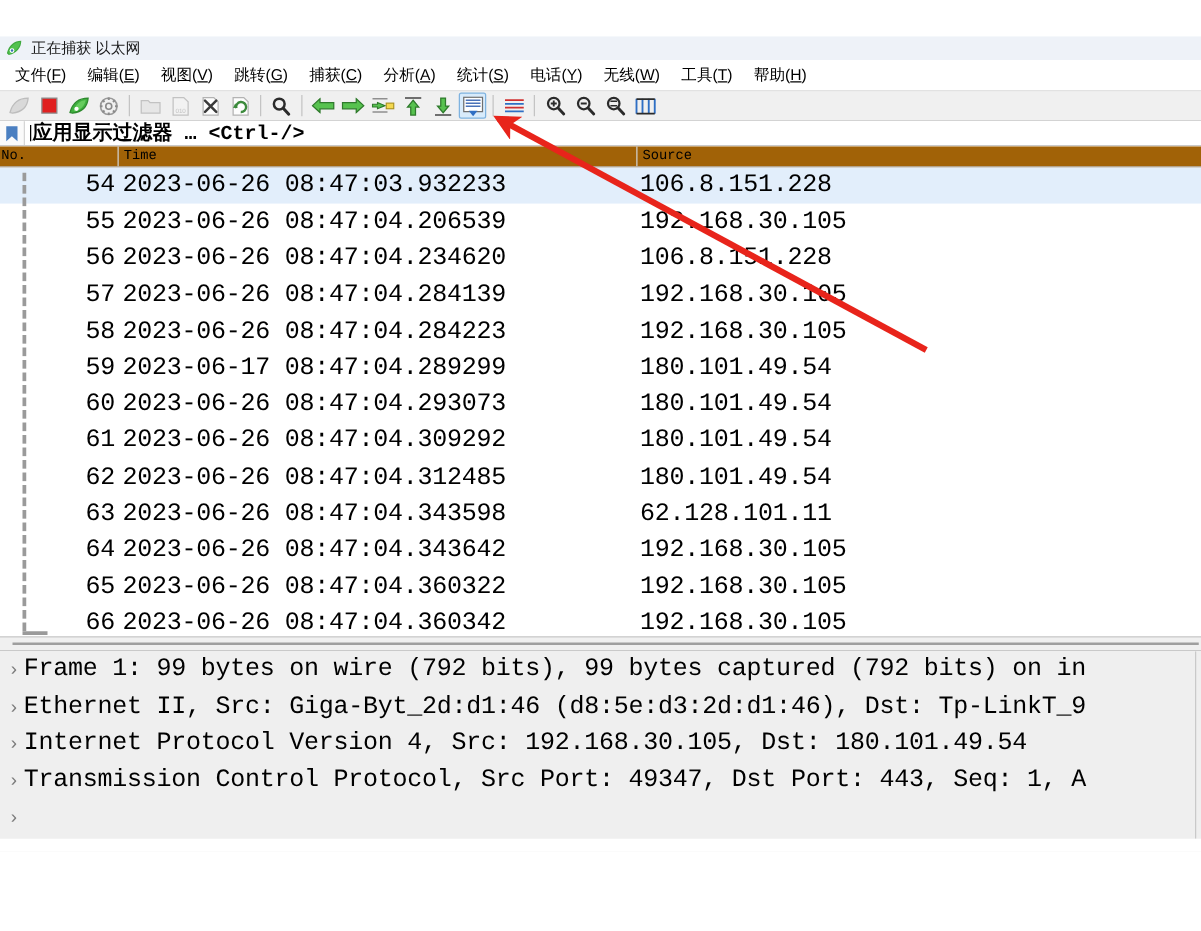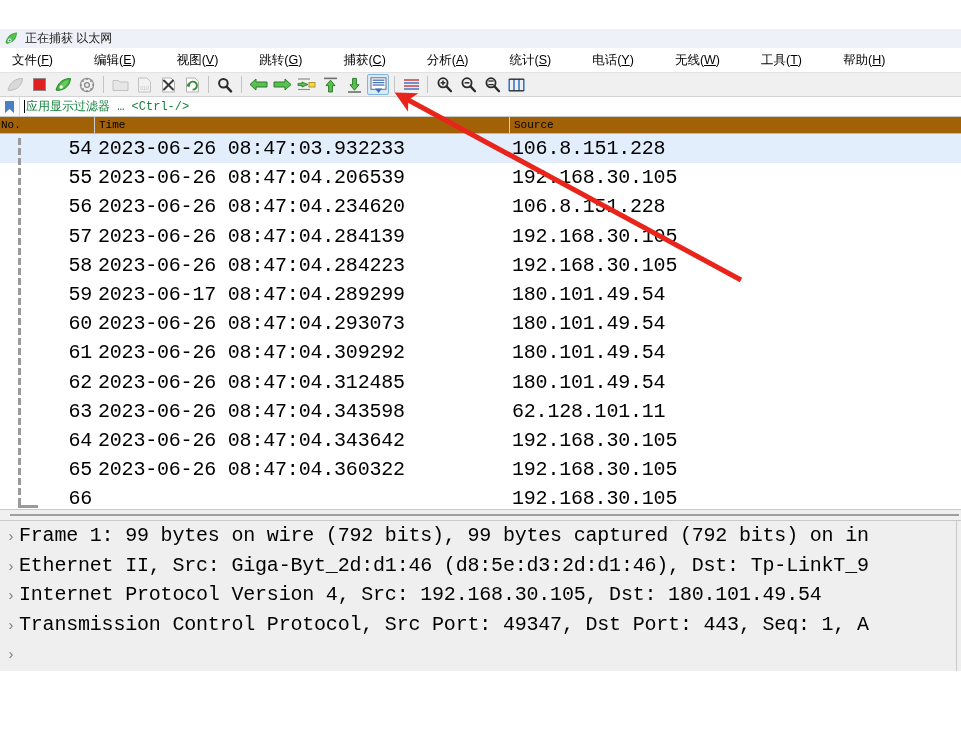--- a/index.html
+++ b/index.html
@@ -41,21 +41,20 @@
   }
 
   
   .menubar {
     height: 24px;
     background: #ffffff;
     display: flex;
     align-items: center;
     padding-left: 4px;
     box-sizing: border-box;
-    gap: 24px;
   }
   .menu-item {
     font-size: 12.5px;
     color: #000;
     padding: 2px 9px 2px 8px;
     white-space: nowrap;
     cursor: default;
     font-family: "Liberation Sans", sans-serif;
   }
   .menu-item .acc { text-decoration: underline; }
@@ -114,23 +113,24 @@
     position: relative;
     background: #ffffff;
   }
   .caret {
     width: 1px; height: 13px;
     background: #000;
     margin-right: 1px;
   }
   .filter-placeholder {
     font-family: "Liberation Mono", monospace;
-    font-size: 12px;
-    color: #15803d;
+    font-size: 16px;
+    color: #000000;
     white-space: nowrap;
+    font-weight: bold;
   }
 
   
   .packet-list {
     position: relative;
     height: 392px;
     background: #ffffff;
     overflow: hidden;
   }
   .col-header {
@@ -579,20 +579,21 @@
           <span class="cell c-time">2023-06-26 08:47:04.343642</span>
           <span class="cell c-src">192.168.30.105</span>
         </div>
         <div class="prow">
           <span class="cell c-no">65</span>
           <span class="cell c-time">2023-06-26 08:47:04.360322</span>
           <span class="cell c-src">192.168.30.105</span>
         </div>
         <div class="prow">
           <span class="cell c-no">66</span>
+          <span class="cell c-time">2023-06-26 08:47:04.360342</span>
           <span class="cell c-src">192.168.30.105</span>
         </div>
       </div>
 
     <div class="treeline" id="treeline" style="top: 21px; height: 367.6px;"></div>
     <div class="treefoot" id="treefoot" style="top: 387.6px;"></div>
   </div>
 
   <div class="splitter">
     <div class="grip"></div>

